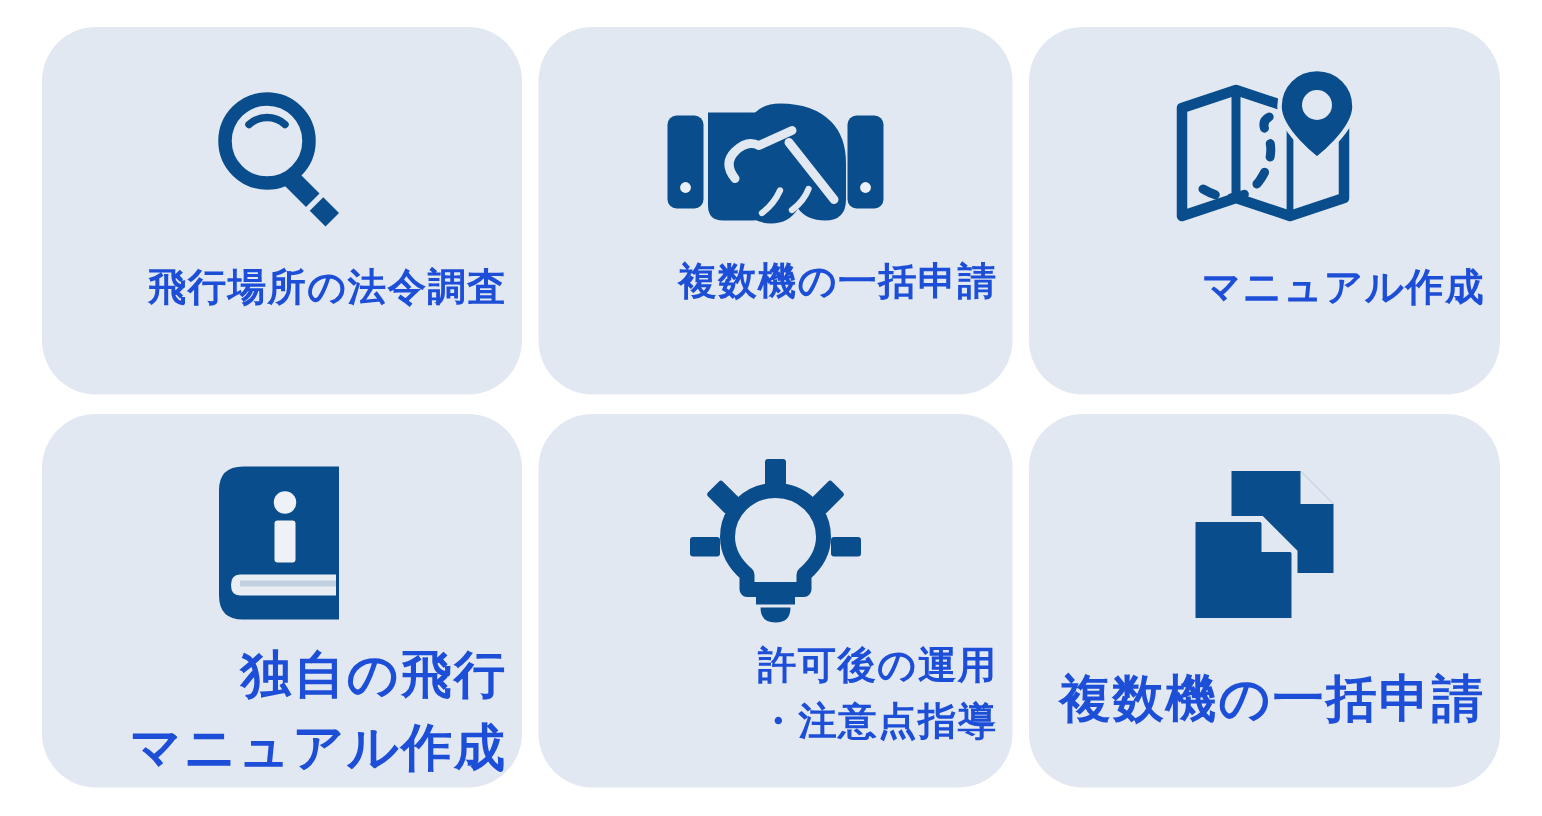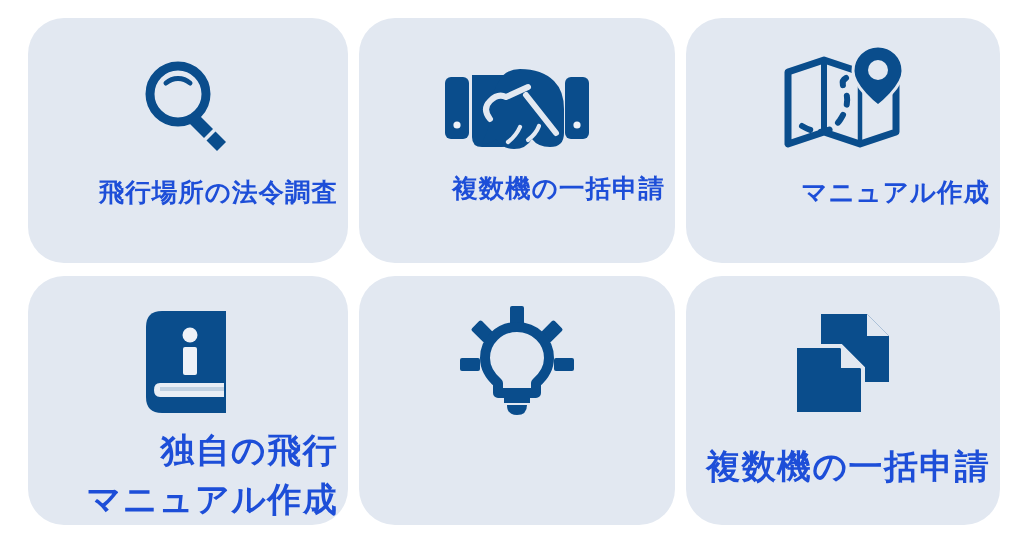--- a/index.html
+++ b/index.html
@@ -181,20 +181,22 @@
           <rect x="0" y="53" width="20" height="13" rx="2"></rect>
           <rect x="94" y="53" width="20" height="13" rx="2"></rect>
         </g>
 
         <path d="M57 22 C39 22 25 36 25 53 C25 64 31 72 38 78 V88 H76 V78 C83 72 89 64 89 53 C89 36 75 22 57 22 Z" fill="none" stroke="#0a4d8c" stroke-width="10" stroke-linejoin="round"></path>
 
         <rect x="44" y="86" width="26" height="12" fill="#0a4d8c"></rect>
         <path d="M47 100 H67 Q67 110 57 110 Q47 110 47 100 Z" fill="#0a4d8c"></path>
       </svg>
     </div>
+    <div class="card-label">許可後の運用
+・注意点指導</div>
   </div>
 
   <div class="card row2 c-docs">
     <div class="card-icon">
       <svg width="104" height="104" viewBox="0 0 104 104" aria-hidden="true">
 
         <path d="M30 2 H76 L98 24 V70 H30 Z" fill="#0a4d8c"></path>
         <path d="M76 2 L98 24 H76 Z" fill="#e2e8f1"></path>
 
         <path d="M4 34 H50 L72 56 V102 H4 Z" fill="#0a4d8c" stroke="#e2e8f1" stroke-width="4"></path>

